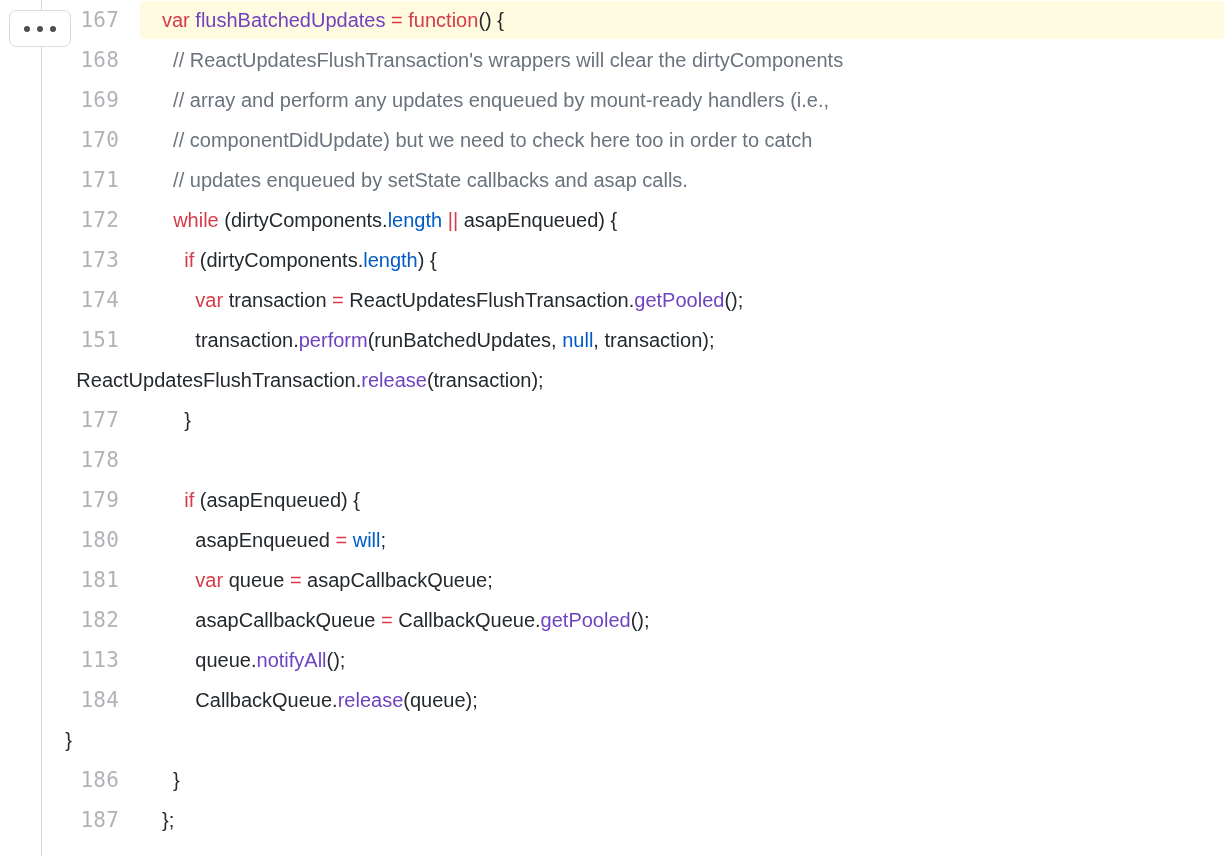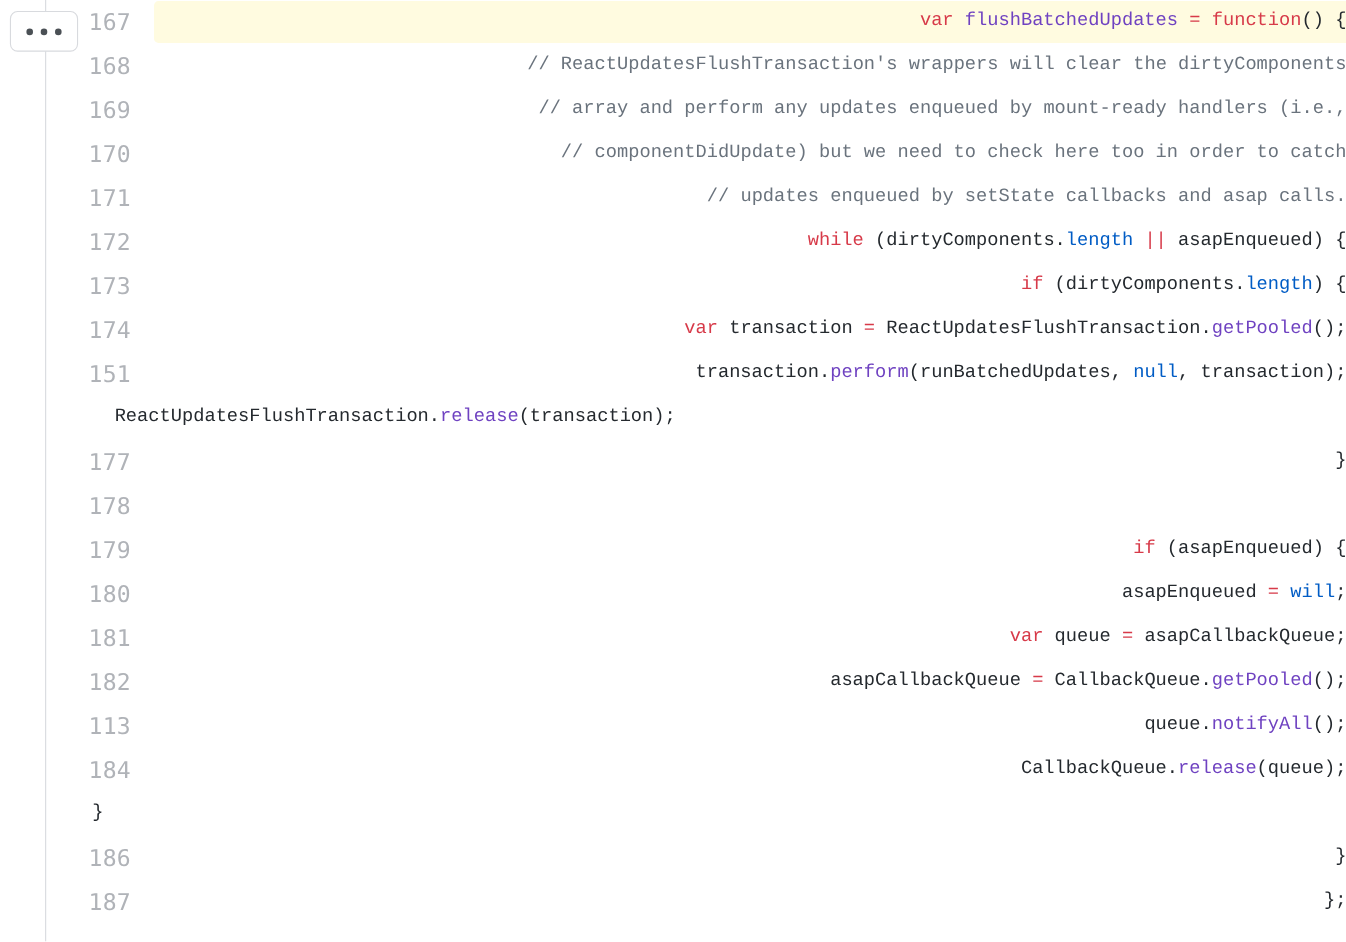--- a/index.html
+++ b/index.html
@@ -66,21 +66,20 @@
     top: 0;
     width: 1224px;
     z-index: 2;
   }
   .code-row {
     position: relative;
     height: 40px;
     display: flex;
     align-items: center;
     width: 1224px;
-    justify-content: space-between;
   }
   .row-highlight {
     position: absolute;
     left: 140px;
     top: 1px;
     right: 0;
     height: 38px;
     background: #fffbe0;
     border-top-left-radius: 4px;
     border-bottom-left-radius: 4px;
@@ -96,25 +95,25 @@
     font-size: 21px;
     line-height: 40px;
     font-family: "DejaVu Sans Mono", "Liberation Mono", monospace;
     letter-spacing: 0.2px;
     user-select: none;
     z-index: 2;
   }
   .code-text {
     position: relative;
     margin-left: 43px;
-    font-size: 17px;
+    font-size: 20px;
     line-height: 40px;
     white-space: pre;
     color: #24292e;
-    font-family: Liberation Mono, monospace;
+    font-family: Liberation Sans, sans-serif;
     z-index: 2;
   }
 
   
   .tok-kw      { color: #d73a49; }
   .tok-fn      { color: #6f42c1; }
   .tok-method  { color: #6f42c1; }
   .tok-prop    { color: #005cc5; }
   .tok-const   { color: #005cc5; }
   .tok-op      { color: #d73a49; }

